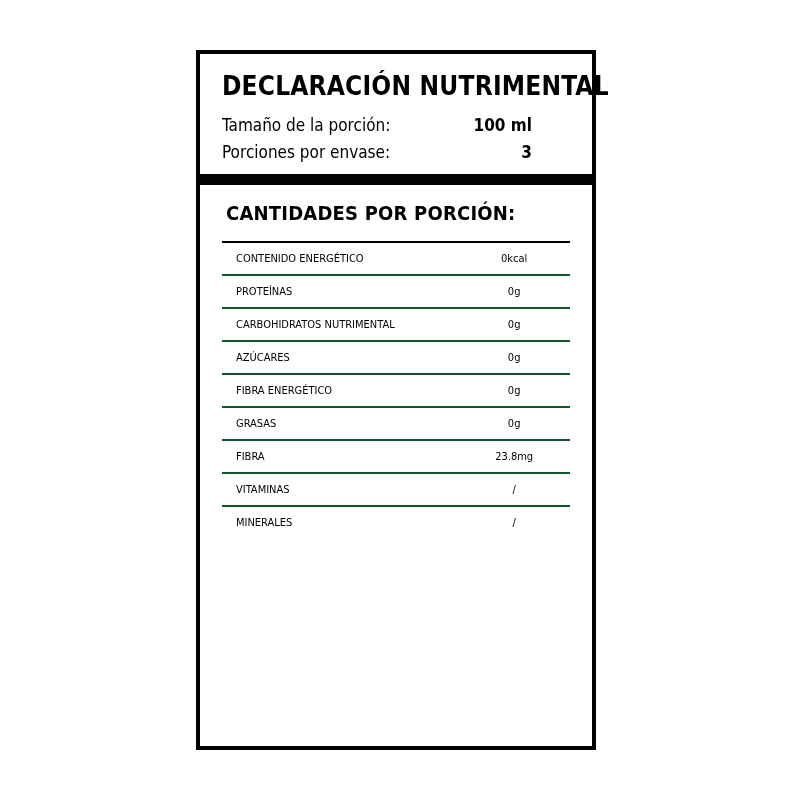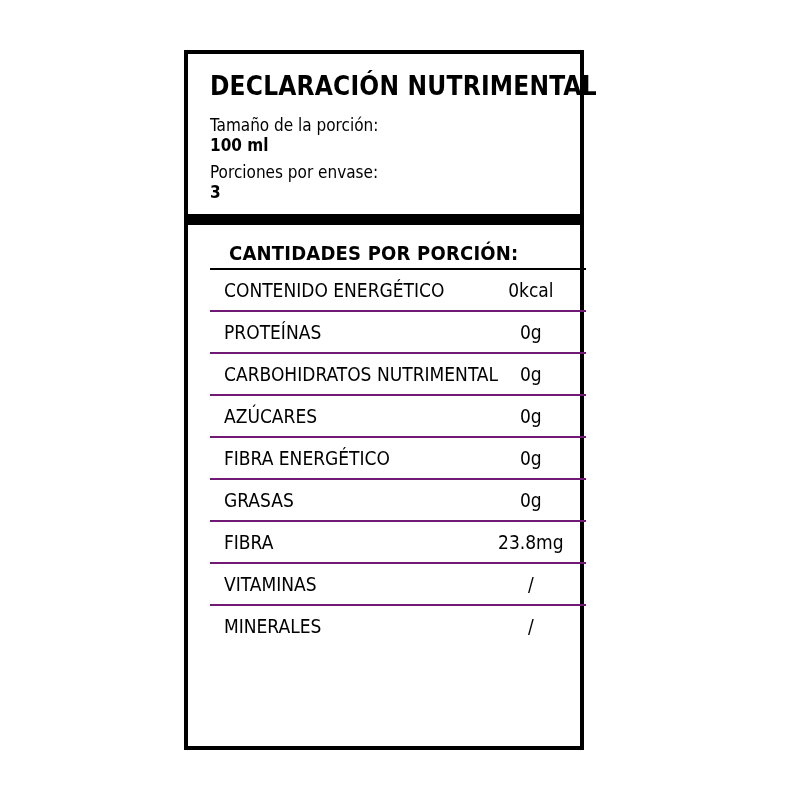--- a/index.html
+++ b/index.html
@@ -17,21 +17,21 @@
 
   .page {
     position: relative;
     width: 800px;
     height: 800px;
     background: #ffffff;
   }
 
   .label-panel {
     position: absolute;
-    left: 184px;
+    left: 196px;
     top: 50px;
     width: 400px;
     height: 700px;
     border: 4px solid #000000;
     box-sizing: border-box;
     background: #ffffff;
   }
 
   .panel-inner {
     padding: 18px 22px 0 22px;
@@ -46,57 +46,55 @@
     margin-bottom: 14px;
     white-space: nowrap;
   }
 
   .serving-row {
     display: flex;
     justify-content: space-between;
     align-items: baseline;
     font-size: 17px;
     margin-bottom: 7px;
-    flex-direction: column;
   }
   .serving-row .lbl {
     font-weight: 400;
   }
   .serving-row .val {
     font-weight: 700;
     padding-right: 38px;
   }
 
   .thick-rule {
     height: 11px;
     background: #000000;
     margin: 12px -22px 0 -22px;
   }
 
   .section-head {
     font-size: 20px;
     font-weight: 700;
     letter-spacing: 0.2px;
-    padding: 16px 0 3px 4px;
-    margin-left: 15px;
+    padding: 16px 0 16px 4px;
   }
 
   .nutrient-table {
     width: 100%;
     border-collapse: collapse;
   }
   .nutrient-table tr {
-    border-top: 2px solid #701a75;
+    border-top: 2px solid #14532d;
   }
   .nutrient-table tr:first-child {
     border-top: 2px solid #000000;
   }
   .nutrient-table td {
     padding: 9px 0 9px 0;
-    font-size: 19px;
+    font-size: 11px;
     font-weight: 400;
     vertical-align: baseline;
   }
   .nutrient-table td.name {
     padding-left: 14px;
     white-space: nowrap;
   }
   .nutrient-table td.value {
     text-align: center;
     padding-right: 22px;

